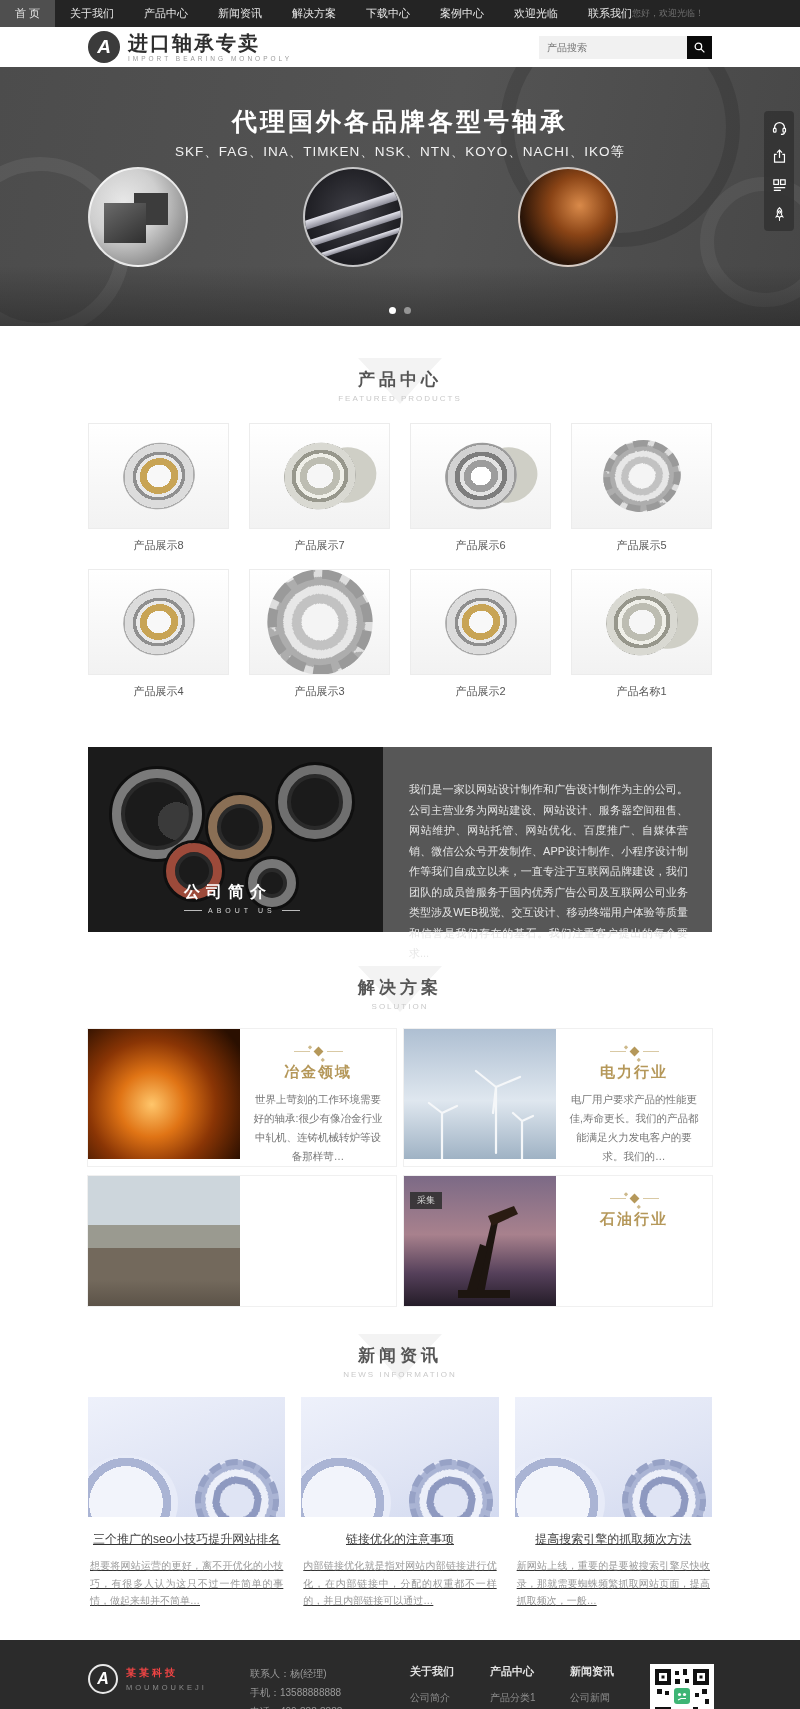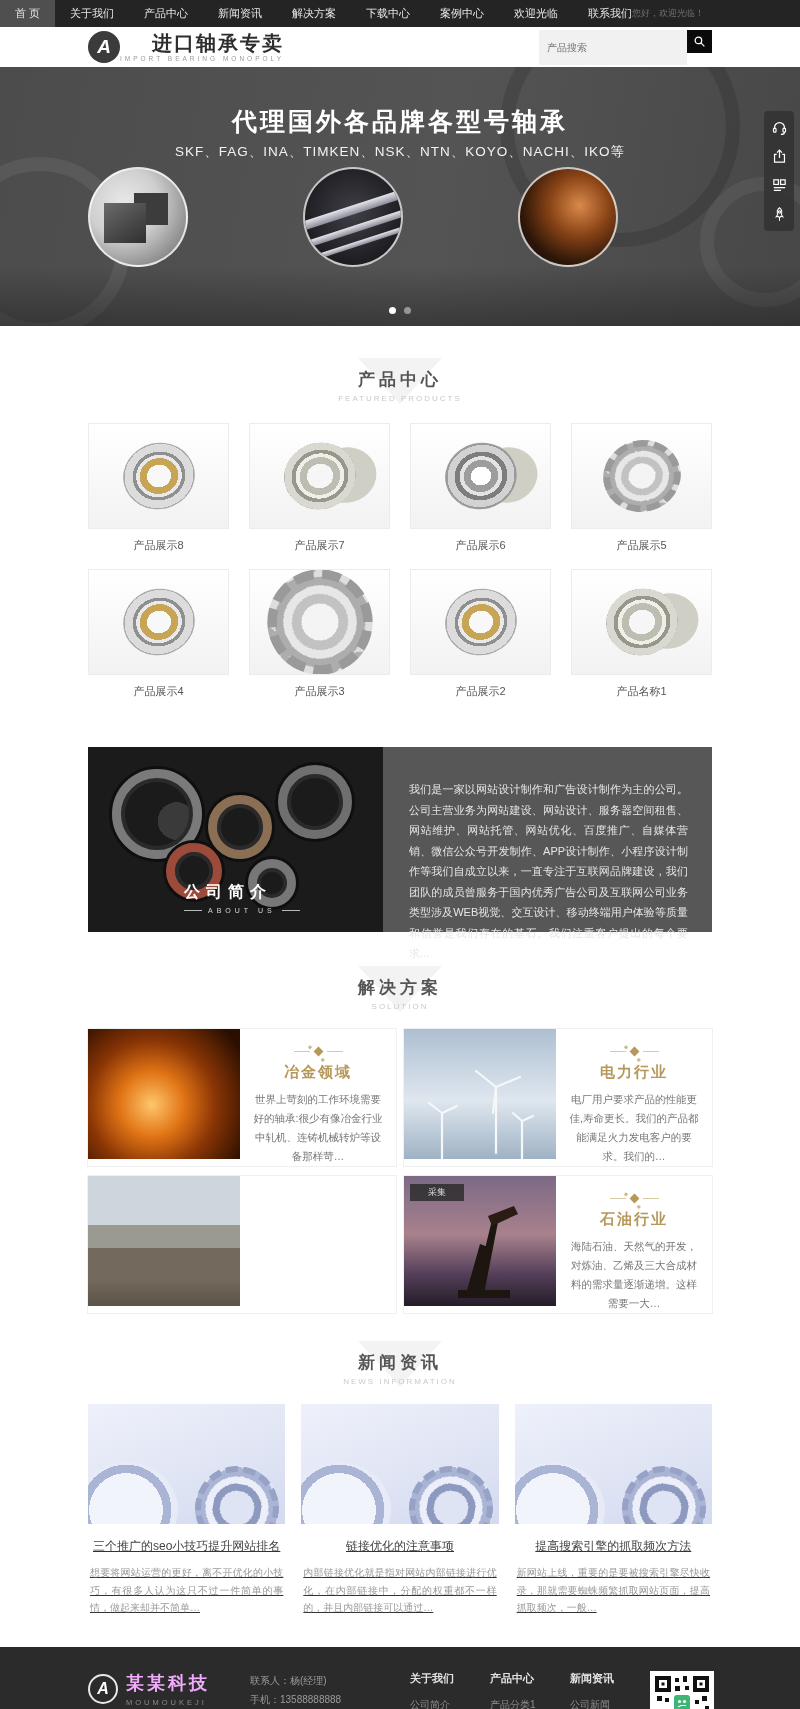--- a/index.html
+++ b/index.html
@@ -8,25 +8,25 @@
 
   
   .topnav { height:27px; background:#242424; display:flex; align-items:stretch; position:relative; }
   .nav-item { font-size:11px; color:#e8e8e8; line-height:27px; padding:0 15px; cursor:pointer; }
   .nav-item.active { background:#4f4f4f; }
   .topnav-right { position:absolute; right:96px; top:0; line-height:27px; font-size:9px; color:#6f6f6f; }
 
   
   .header { height:40px; background:#fff; display:flex; align-items:center; padding:0 88px; }
   .logo-circle { width:32px; height:32px; border-radius:50%; background:#3b3b3b; color:#fff; font-weight:bold; font-style:italic; font-size:19px; display:flex; align-items:center; justify-content:center; flex:none; }
-  .brand { margin-left:0;text-align:right; }
+  .brand { margin-left:8px; }
   .brand-title { font-size:20px; font-weight:bold; color:#2e2e2e; letter-spacing:2px; line-height:20px; }
   .brand-en { font-size:6.5px; color:#9a9a9a; letter-spacing:3px; margin-top:2px; }
   .search-wrap { margin-left:auto; display:flex; }
-  .search-input { width:148px; height:35px; background:#f1f1f1; border:none; outline:none; font-size:10px; padding:0 8px; color:#666; }
+  .search-input { width:148px; height:23px; background:#f1f1f1; border:none; outline:none; font-size:10px; padding:0 8px; color:#666; }
   .search-btn { width:25px; height:23px; background:#0a0a0a; border:none; display:flex; align-items:center; justify-content:center; cursor:pointer; }
 
   
   .banner { height:259px; background:linear-gradient(100deg,#4c4c4c,#545454 55%,#474747); position:relative; overflow:hidden; }
   .banner-deco1,.banner-deco2,.banner-deco3 { position:absolute; border-radius:50%; border:14px solid rgba(255,255,255,.07); }
   .banner-deco1 { width:180px; height:180px; left:-50px; top:90px; }
   .banner-deco2 { width:240px; height:240px; right:60px; top:-60px; border-color:rgba(20,20,20,.18); }
   .banner-deco3 { width:130px; height:130px; right:-30px; top:110px; border-color:rgba(255,255,255,.06); }
   .banner-strip { position:absolute; left:0; bottom:0; width:100%; height:60px; background:linear-gradient(0deg,rgba(25,25,25,.45),rgba(25,25,25,0)); }
   .banner-title { position:relative; text-align:center; margin-top:38px; font-size:25px; font-weight:bold; color:#fff; letter-spacing:3px; }
@@ -85,21 +85,21 @@
   
   .solutions { padding-top:34px; }
   .sol-grid { margin-top:18px; display:flex; flex-wrap:wrap; justify-content:space-between; row-gap:10px; }
   .sol-pair { width:308px; display:flex; background:#fff; box-shadow:0 0 0 1px #f0f0f0; }
   .sol-img { width:152px; height:130px; flex:none; position:relative; overflow:hidden; }
   .img-furnace { background:radial-gradient(circle at 42% 58%, #ffc66b, #e07415 28%, #8a3505 55%, #2a0f00 90%); }
   .img-wind { background:linear-gradient(180deg,#aebfd2 0%,#dfe7ef 55%,#9fb2c4 100%); }
   .img-mine { background:linear-gradient(180deg,#cdd6dc 0 38%,#9a9a90 38% 55%,#73695c 55% 80%,#5c5348 100%); }
   .img-oil { background:linear-gradient(180deg,#7c6a86 0%,#a8818d 45%,#55405a 75%,#241c28 100%); }
   .sol-img svg { position:absolute; inset:0; }
-  .sol-badge { position:absolute; left:6px; top:8px; background:rgba(45,45,45,.85); color:#ddd; font-size:9px; padding:2px 18px; z-index:2; }
+  .sol-badge { position:absolute; left:6px; top:16px; background:rgba(45,45,45,.85); color:#ddd; font-size:9px; padding:2px 7px; z-index:2; }
   .sol-card { flex:1; text-align:center; padding:14px 12px 0; cursor:pointer; }
   .orn { display:flex; align-items:center; justify-content:center; gap:5px; height:16px; }
   .orn::before,.orn::after { content:""; width:16px; height:1px; background:#d9c9a4; }
   .orn .dia { width:7px; height:7px; background:#b5985a; transform:rotate(45deg); box-shadow:-9px 3px 0 -2px #cdb98b, 9px 3px 0 -2px #cdb98b; }
   .sol-title { font-size:15px; font-weight:bold; color:#b5985a; letter-spacing:2px; margin-top:4px; }
   .sol-desc { font-size:10.5px; color:#777; line-height:19px; margin-top:8px; }
 
   
   .news { padding-top:28px; }
   .news-grid { display:grid; grid-template-columns:repeat(3,1fr); gap:16px; margin-top:18px;text-decoration:underline; }
@@ -110,21 +110,21 @@
   .nring2 { position:absolute; right:6px; bottom:-26px; width:84px; height:84px; border-radius:50%; border:6px dashed #97a2c6;
     background:radial-gradient(circle,#dfe4f4 0 34%,#8e99c0 34% 48%,#eceff9 48% 62%,#aab4d4 62% 78%,#e3e7f6 78%); transform:rotate(10deg); }
   .news-title { text-align:center; font-size:12px; color:#444; margin-top:14px; }
   .news-desc { font-size:10px; color:#9a9a9a; line-height:17.5px; margin-top:9px; text-align:justify; padding:0 2px; }
 
   
   .footer { margin-top:30px; background:#2b2b2b; padding:24px 88px 16px; display:flex; gap:10px; }
   .f-col1 { width:152px; flex:none; }
   .f-logo-row { display:flex; align-items:center; gap:8px; }
   .f-logo { width:30px; height:30px; border-radius:50%; border:2px solid #e8e8e8; color:#fff; font-weight:bold; font-style:italic; font-size:16px; display:flex; align-items:center; justify-content:center; }
-  .f-company { font-size:18px; font-weight:bold; color:#f0abfc; letter-spacing:3px; }
+  .f-company { font-size:10px; font-weight:bold; color:#ef4444; letter-spacing:3px; }
   .f-company-en { font-size:7.5px; color:#8b8b8b; letter-spacing:3px; margin-top:3px; }
   .f-copy { font-size:9px; color:#8a8a8a; line-height:14px; margin-top:16px; }
   .f-contact { width:150px; flex:none; font-size:10px; color:#9b9b9b; line-height:19px; }
   .f-links { width:70px; flex:none; }
   .f-head { font-size:11px; color:#e3e3e3; font-weight:bold; margin-bottom:9px; }
   .f-link { font-size:10px; color:#8f8f8f; line-height:20px; cursor:pointer; }
   .f-qr { margin-left:auto; width:80px; text-align:center; }
   .qr-box { width:64px; height:64px; background:#fff; margin:0 auto; padding:3px; position:relative; }
 </style>
 </head>
@@ -329,21 +329,20 @@
               <rect x="54" y="114" width="52" height="8"></rect>
               <path d="M84 40l26-10 4 8-26 12z" fill="#2a1c12"></path>
             </g>
           </svg>
       </div>
       <div class="sol-card">
         <div class="orn">
             <span class="dia"></span>
           </div>
         <div class="sol-title">石油行业</div>
-        <div class="sol-desc">海陆石油、天然气的开发，对炼油、乙烯及三大合成材料的需求量逐渐递增。这样需要一大…</div>
       </div>
     </div>
 
   </div>
 </div>
 
 <div class="news container">
   <div class="section-head">
     <h2>新闻资讯</h2>
     <div class="en">NEWS INFORMATION</div>

